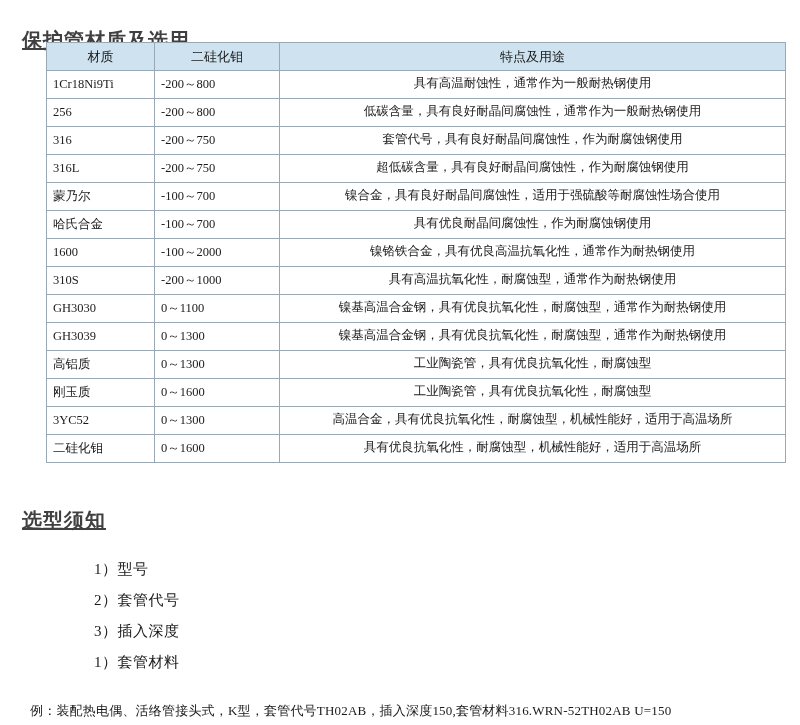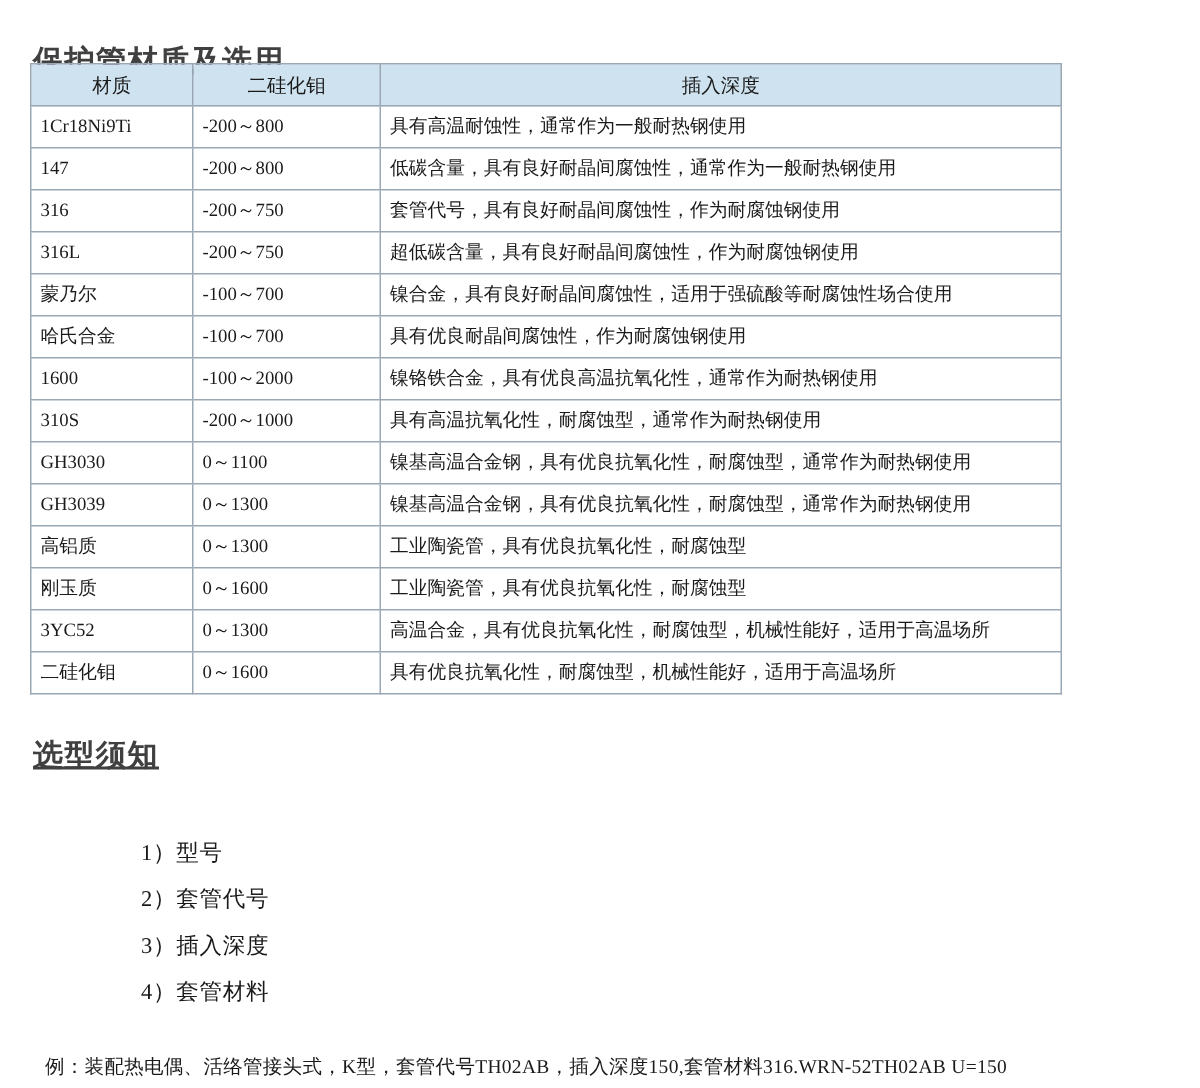--- a/index.html
+++ b/index.html
@@ -23,23 +23,23 @@
     font-family: "DejaVu Sans", "Liberation Sans", sans-serif;
     text-decoration: underline;
   }
   #title-materials {
     position: absolute;
     left: 22px;
     top: 10px;
   }
   #materials-table {
     position: absolute;
-    left: 20px;
+    left: 46px;
     top: 42px;
-    width: 688px;
+    width: 740px;
     border-collapse: collapse;
     table-layout: fixed;
   }
   #materials-table th,
   #materials-table td {
     border: 1px solid #9aa7b4;
     height: 27px;
     font-size: 12.5px;
     padding: 0 6px;
     line-height: 1.2;
@@ -49,27 +49,28 @@
     font-weight: normal;
     text-align: center;
     font-size: 13px;
   }
   .col-mat { width: 108px; }
   .col-temp { width: 125px; }
   .col-desc { width: auto; }
   .cell-mat, .cell-temp {
   }
   .cell-desc {
-    text-align: left;
+    text-align: center;
     padding-left: 10px;
+    font-family: Liberation Mono, monospace;
   }
   #title-selection {
     position: absolute;
     left: 22px;
-    top: 473px;
+    top: 490px;
   }
   #selection-list {
     position: absolute;
     left: 78px;
     top: 538px;
     list-style: none;
     margin: 16px;
     padding: 0;
   }
   #selection-list li {
@@ -95,31 +96,31 @@
 <table id="materials-table">
   <colgroup>
     <col class="col-mat">
     <col class="col-temp">
     <col class="col-desc">
   </colgroup>
   <thead>
     <tr>
       <th>材质</th>
       <th>二硅化钼</th>
-      <th>插入深度</th>
+      <th>特点及用途</th>
     </tr>
   </thead>
   <tbody>
     <tr>
       <td class="cell-mat">1Cr18Ni9Ti</td>
       <td class="cell-temp">-200～800</td>
       <td class="cell-desc">具有高温耐蚀性，通常作为一般耐热钢使用</td>
     </tr>
     <tr>
-      <td class="cell-mat">147</td>
+      <td class="cell-mat">256</td>
       <td class="cell-temp">-200～800</td>
       <td class="cell-desc">低碳含量，具有良好耐晶间腐蚀性，通常作为一般耐热钢使用</td>
     </tr>
     <tr>
       <td class="cell-mat">316</td>
       <td class="cell-temp">-200～750</td>
       <td class="cell-desc">套管代号，具有良好耐晶间腐蚀性，作为耐腐蚀钢使用</td>
     </tr>
     <tr>
       <td class="cell-mat">316L</td>
@@ -178,16 +179,16 @@
     </tr>
   </tbody>
 </table>
 
 <h2 class="section-title" id="title-selection">选型须知</h2>
 
 <ul id="selection-list">
   <li>1）型号</li>
   <li>2）套管代号</li>
   <li>3）插入深度</li>
-  <li>4）套管材料</li>
+  <li>1）套管材料</li>
 </ul>
 
 <p id="example-note">例：装配热电偶、活络管接头式，K型，套管代号TH02AB，插入深度150,套管材料316.WRN-52TH02AB  U=150</p>
 
 </body></html>

